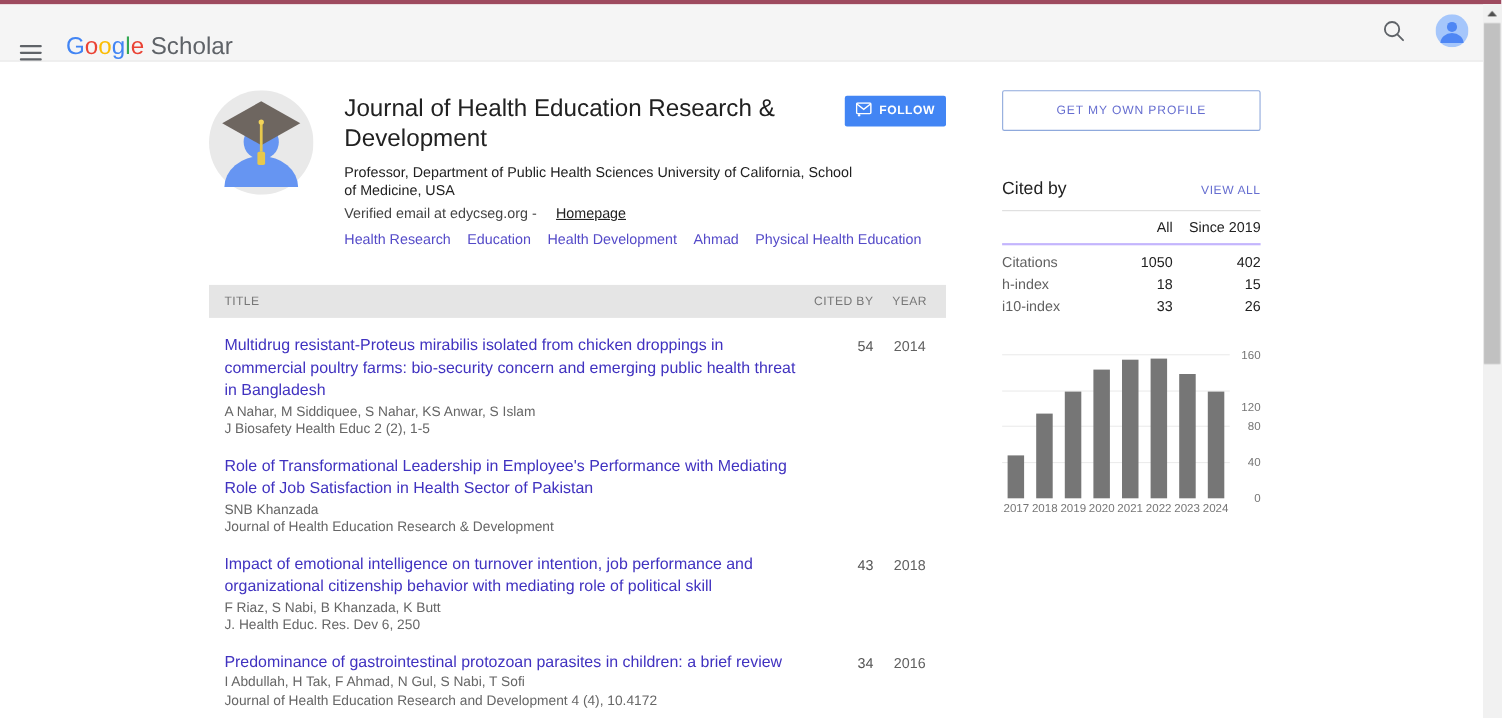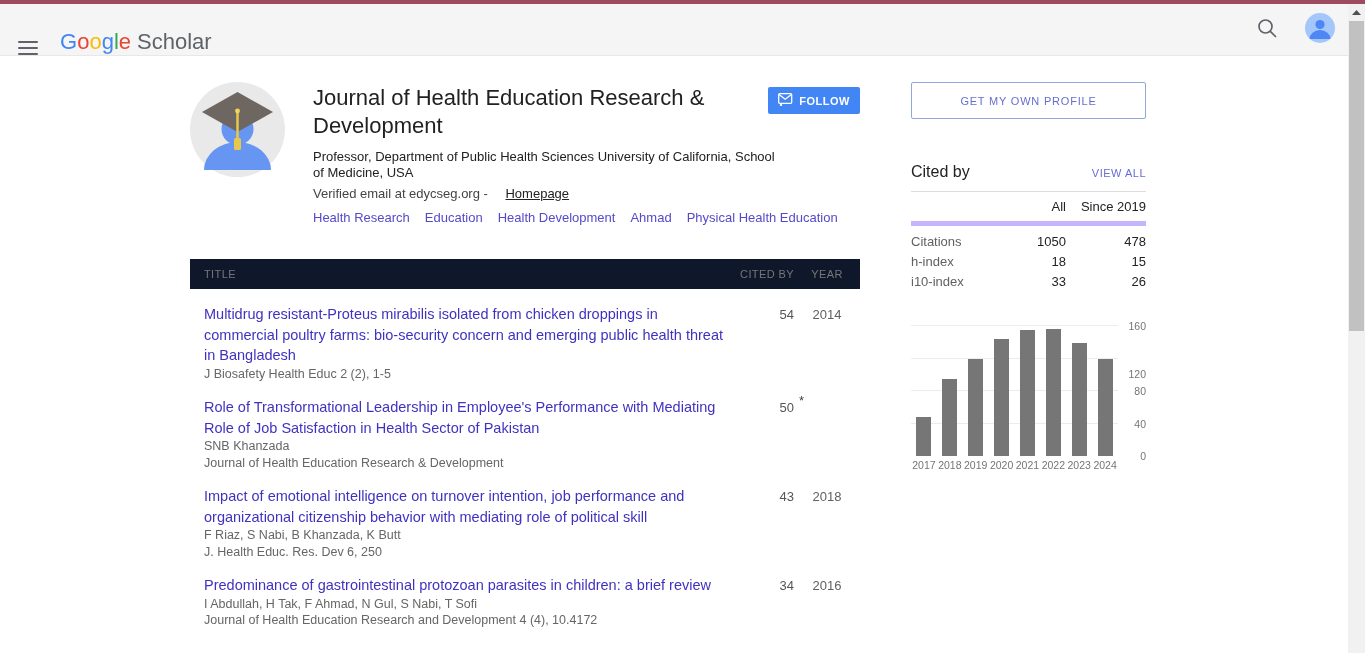--- a/index.html
+++ b/index.html
@@ -32,21 +32,21 @@
     border-radius:2px; font-size:11px; font-weight:700; letter-spacing:.5px; padding:6px 10px;
     display:flex; align-items:center; gap:6px; cursor:pointer; white-space:nowrap;
     font-family:"Liberation Sans", sans-serif; }
   .affiliation { margin-top:9px; font-size:13px; color:#212121; width:470px; line-height:15.5px; }
   .verified { margin-top:6px; font-size:13px; color:#444; }
   .verified a { color:#222; text-decoration:underline; cursor:pointer;margin-left:14px; }
   .interests { margin-top:9px; font-size:13px; }
   .interests a { color:#544ac8; text-decoration:none; margin-right:15px; cursor:pointer; }
   
   .pub-table { margin-top:34px; }
-  .pub-head { display:flex; background:#0f172a; height:30px; align-items:center;
+  .pub-head { display:flex; background:#e5e5e5; height:30px; align-items:center;
     font-size:11px; color:#777; letter-spacing:.4px; }
   .col-title { width:540px; padding-left:14px; }
   .col-cited { width:64px; text-align:right; }
   .col-year  { width:66px; text-align:center; }
   .pub-row { display:flex; padding-top:15px; }
   .pub-row .col-title { line-height:1; }
   .pub-title { font-size:14.5px; color:#4032c0; line-height:20.5px; cursor:pointer; }
   .pub-authors, .pub-venue { font-size:12.5px; color:#666; line-height:15.5px; margin-top:1px; }
   .pub-cited { font-size:13px; color:#555; position:relative; padding-top:3px; cursor:pointer; }
   .pub-cited .num { display:inline-block; }
@@ -54,21 +54,21 @@
   .pub-year { font-size:13px; color:#616161; padding-top:3px; }
   
   .own-profile-btn { width:100%; height:37px; background:#fff; border:1px solid #8fa9dc;
     border-radius:2px; color:#666ed0; font-size:11px; font-weight:400; letter-spacing:.8px;
     cursor:pointer; font-family:"Liberation Sans", sans-serif; }
   .citedby-box { margin-top:44px; }
   .citedby-head { display:flex; align-items:baseline; justify-content:space-between; }
   .citedby-title { font-size:16px; color:#222; font-weight:400; }
   .view-all { font-size:11px; letter-spacing:.5px; color:#666ed0; text-decoration:none; cursor:pointer; }
   .cb-table { margin-top:10px; border-top:1px solid #ddd; font-size:13px; }
-  .cb-cols { display:flex; padding:7px 0; border-bottom:5px solid #c4b5fd; color:#222; }
+  .cb-cols { display:flex; padding:7px 0; border-bottom:2px solid #c4b5fd; color:#222; }
   .cb-label { flex:1; color:#616161; }
   .cb-all { width:60px; text-align:right; }
   .cb-since { width:80px; text-align:right; }
   .cb-row { display:flex; padding:4px 0 0 0; line-height:16px; }
   .cb-row .cb-all, .cb-row .cb-since { color:#222; }
   .cb-rows { padding-top:4px; }
   
   .chart { margin-top:36px; position:relative; height:148px; }
   .plot { position:absolute; left:0; top:0; width:207px; height:130px; }
   .gridline { position:absolute; left:0; width:100%; height:1px; background:#ececec; }
@@ -158,32 +158,32 @@
     <div class="pub-table">
       <div class="pub-head">
         <div class="col-title">TITLE</div>
         <div class="col-cited">CITED BY</div>
         <div class="col-year">YEAR</div>
       </div>
       <div id="pub-rows">
           <div class="pub-row">
             <div class="col-title">
               <div class="pub-title">Multidrug resistant-Proteus mirabilis isolated from chicken droppings in commercial poultry farms: bio-security concern and emerging public health threat in Bangladesh</div>
+              <div class="pub-authors">A Nahar, M Siddiquee, S Nahar, KS Anwar, S Islam</div>
               <div class="pub-venue">J Biosafety Health Educ 2 (2), 1-5</div>
             </div>
             <div class="col-cited pub-cited"><span class="num">54</span></div>
             <div class="col-year pub-year">2014</div>
           </div>
           <div class="pub-row">
             <div class="col-title">
               <div class="pub-title">Role of Transformational Leadership in Employee's Performance with Mediating Role of Job Satisfaction in Health Sector of Pakistan</div>
               <div class="pub-authors">SNB Khanzada</div>
               <div class="pub-venue">Journal of Health Education Research &amp; Development</div>
             </div>
-            <div class="col-cited pub-cited"><span class="num">50</span><span class="star">*</span></div>
             <div class="col-year pub-year"></div>
           </div>
           <div class="pub-row">
             <div class="col-title">
               <div class="pub-title">Impact of emotional intelligence on turnover intention, job performance and organizational citizenship behavior with mediating role of political skill</div>
               <div class="pub-authors">F Riaz, S Nabi, B Khanzada, K Butt</div>
               <div class="pub-venue">J. Health Educ. Res. Dev 6, 250</div>
             </div>
             <div class="col-cited pub-cited"><span class="num">43</span></div>
             <div class="col-year pub-year">2018</div>
@@ -213,21 +213,21 @@
       <div class="cb-table">
         <div class="cb-cols">
           <span class="cb-label"></span>
           <span class="cb-all">All</span>
           <span class="cb-since">Since 2019</span>
         </div>
         <div class="cb-rows" id="cb-rows">
             <div class="cb-row">
               <span class="cb-label">Citations</span>
               <span class="cb-all">1050</span>
-              <span class="cb-since">478</span>
+              <span class="cb-since">402</span>
             </div>
             <div class="cb-row">
               <span class="cb-label">h-index</span>
               <span class="cb-all">18</span>
               <span class="cb-since">15</span>
             </div>
             <div class="cb-row">
               <span class="cb-label">i10-index</span>
               <span class="cb-all">33</span>
               <span class="cb-since">26</span>

